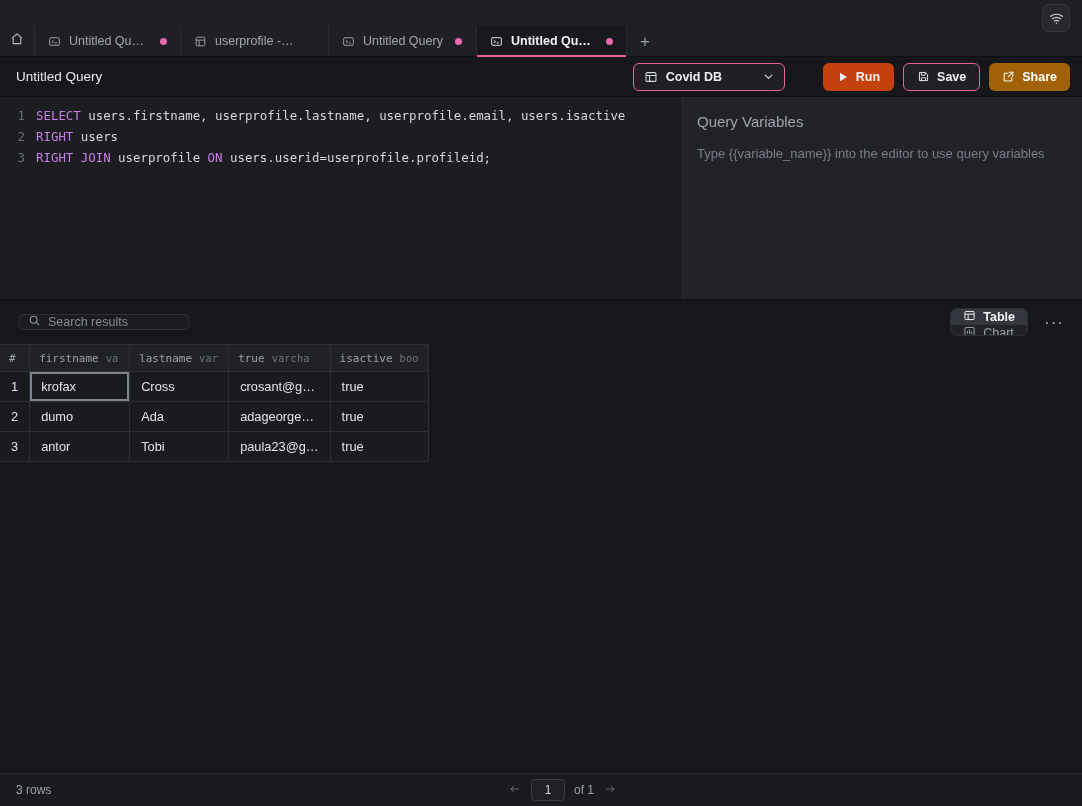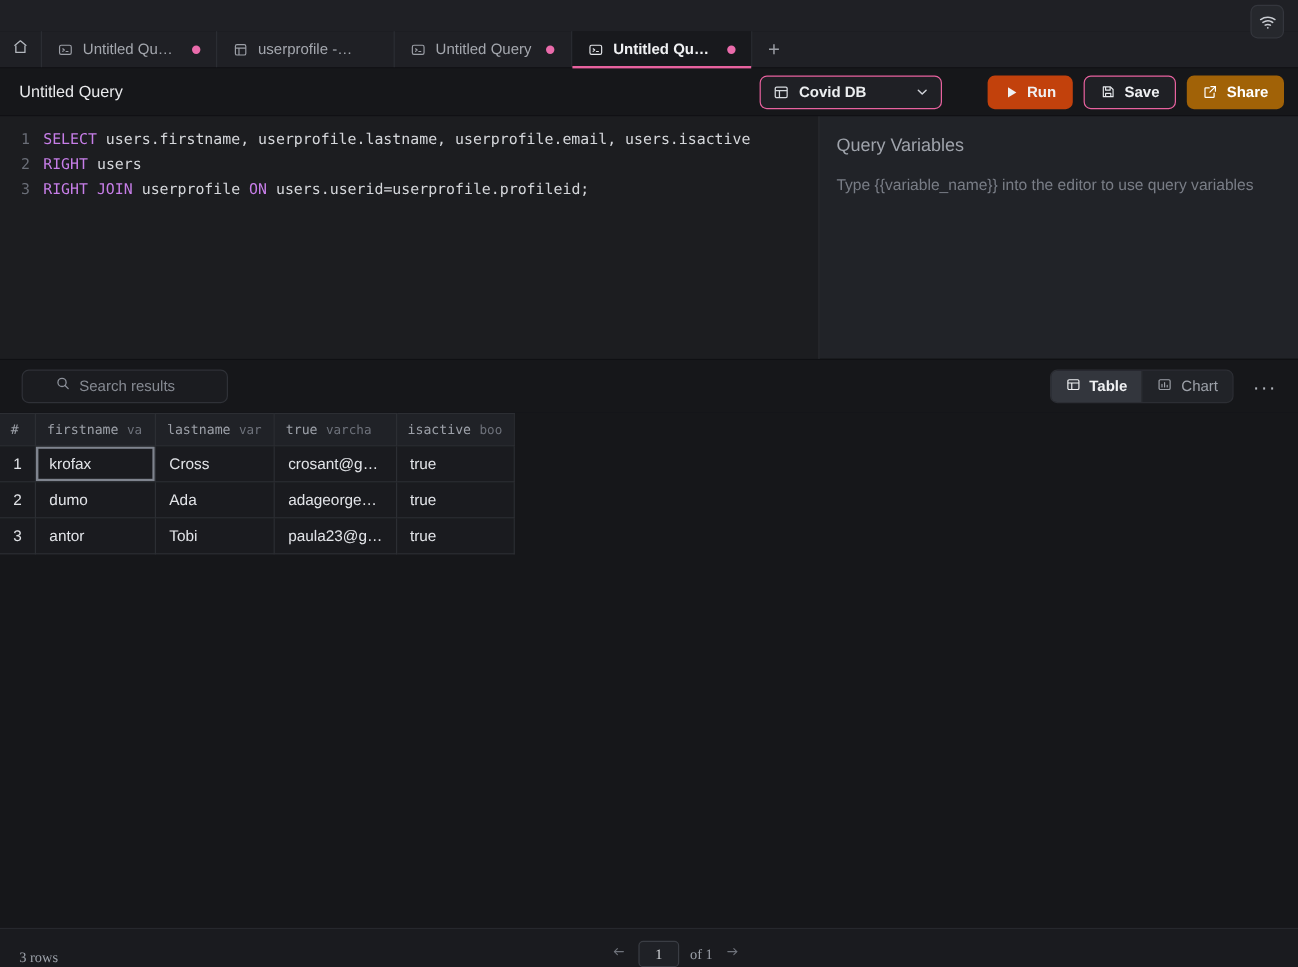--- a/index.html
+++ b/index.html
@@ -120,33 +120,33 @@
   .vars-title { color: #9fa3ab; font-size: 15px; margin-bottom: 16px; }
   .vars-hint { color: #797d86; font-size: 13px; }
 
   
   .results-bar {
     flex: 0 0 45px; background: #16171a;
     display: flex; align-items: center; padding: 0 12px 0 18px;
     border-top: 1px solid #0f1013;
   }
   .search-box {
-    width: 172px; height: 28px; border-radius: 6px;
+    width: 172px; height: 16px; border-radius: 6px;
     border: 1px solid #2f3views; border: 1px solid #2f3137; background: #1b1c20;
-    display: flex; align-items: center; gap: 7px; padding: 0 27px;
+    display: flex; align-items: center; gap: 7px; padding: 0 9px;
   }
   .search-box input {
     flex: 1 1 auto; background: transparent; border: none; outline: none;
     color: #c7cad0; font-size: 12.5px; font-family: "Liberation Sans", sans-serif;
   }
   .search-box input::placeholder { color: #868a92; }
   .results-spacer { flex: 1 1 auto; }
   .seg {
     display: flex; border-radius: 6px; overflow: hidden;
-    background: #212328; border: 1px solid #2c2e34; height: 28px;
+    background: #212328; border: 1px solid #2c2e34; height: 28px; flex-direction: column;
   }
   .seg-item {
     display: flex; align-items: center; gap: 7px;
     padding: 0 12px; font-size: 12.5px; color: #9da1a9;
   }
   .seg-item.active { background: #33363d; color: #f0f1f3; font-weight: 600; }
   .seg-divider { width: 1px; background: #2c2e34; }
   .more-btn {
     margin-left: 10px; color: #b0b4bb; font-size: 17px; letter-spacing: 1px;
     padding: 0 6px; line-height: 1;
@@ -188,21 +188,21 @@
   }
   .c-first { width: 100px; }
   .c-last  { width: 99px; }
   .c-email { width: 100px; }
   .c-active{ width: 85px; }
 
   
   .footer {
     flex: 0 0 33px; background: #1a1b1f;
     border-top: 1px solid #2a2c31;
-    display: flex; align-items: flex-end; padding: 0 16px; font-family: Liberation Serif, serif;
+    display: flex; align-items: center; padding: 0 16px;
   }
   .rows-count { color: #9ba0a8; font-size: 12px; }
   .footer-spacer { flex: 1 1 auto; }
   .pager { display: flex; align-items: center; gap: 9px; }
   .pg-arrow { color: #6f737b; font-size: 13px; }
   .pg-input {
     width: 34px; height: 22px; border: 1px solid #3a3d44; border-radius: 4px;
     background: #1f2126; color: #d3d6da; font-size: 12px;
     display: flex; align-items: center; justify-content: center;
   }

